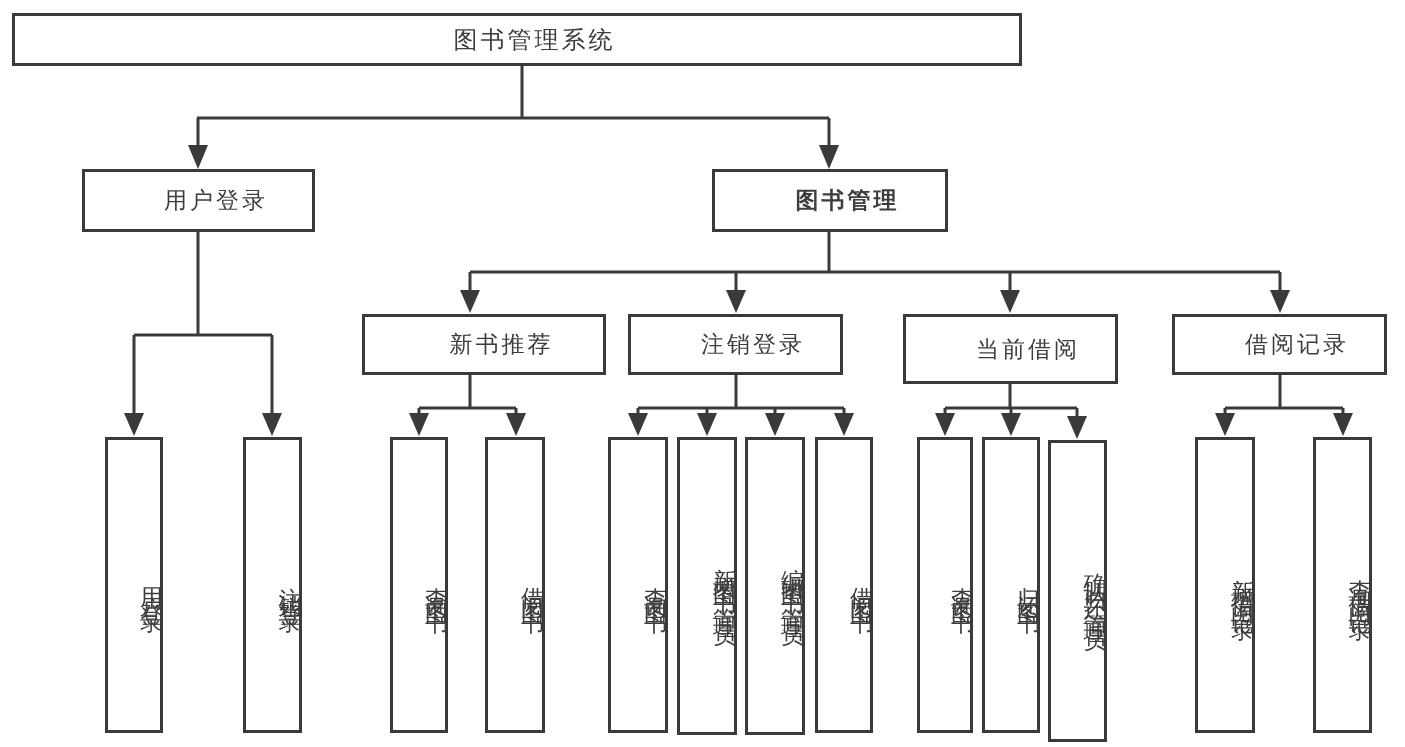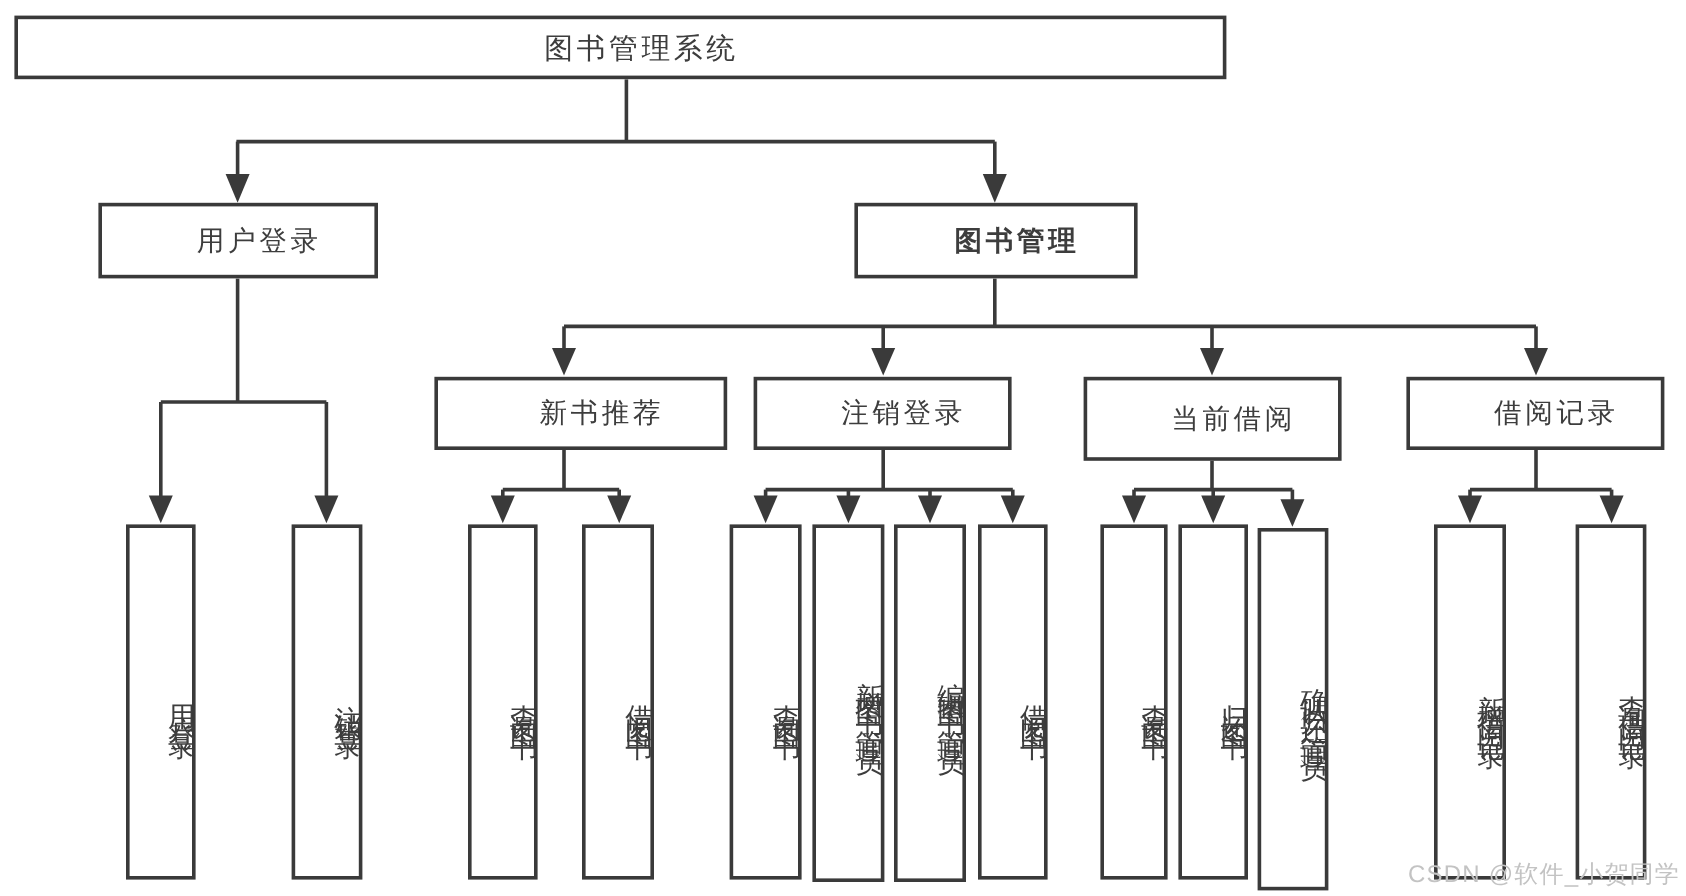--- a/index.html
+++ b/index.html
@@ -194,15 +194,14 @@
     <span>确认归还（管理员）</span>
   </div>
 
   <div class="node node-v" style="left:1195px; top:437px; width:60px; height:296px;">
     <span>新增借阅记录</span>
   </div>
   <div class="node node-v" style="left:1313px; top:437px; width:59px; height:296px;">
     <span>查询借阅记录</span>
   </div>
 
-  <div id="watermark">CSDN @软件_小贺同学</div>
 
 </div>
 
 </body></html>

